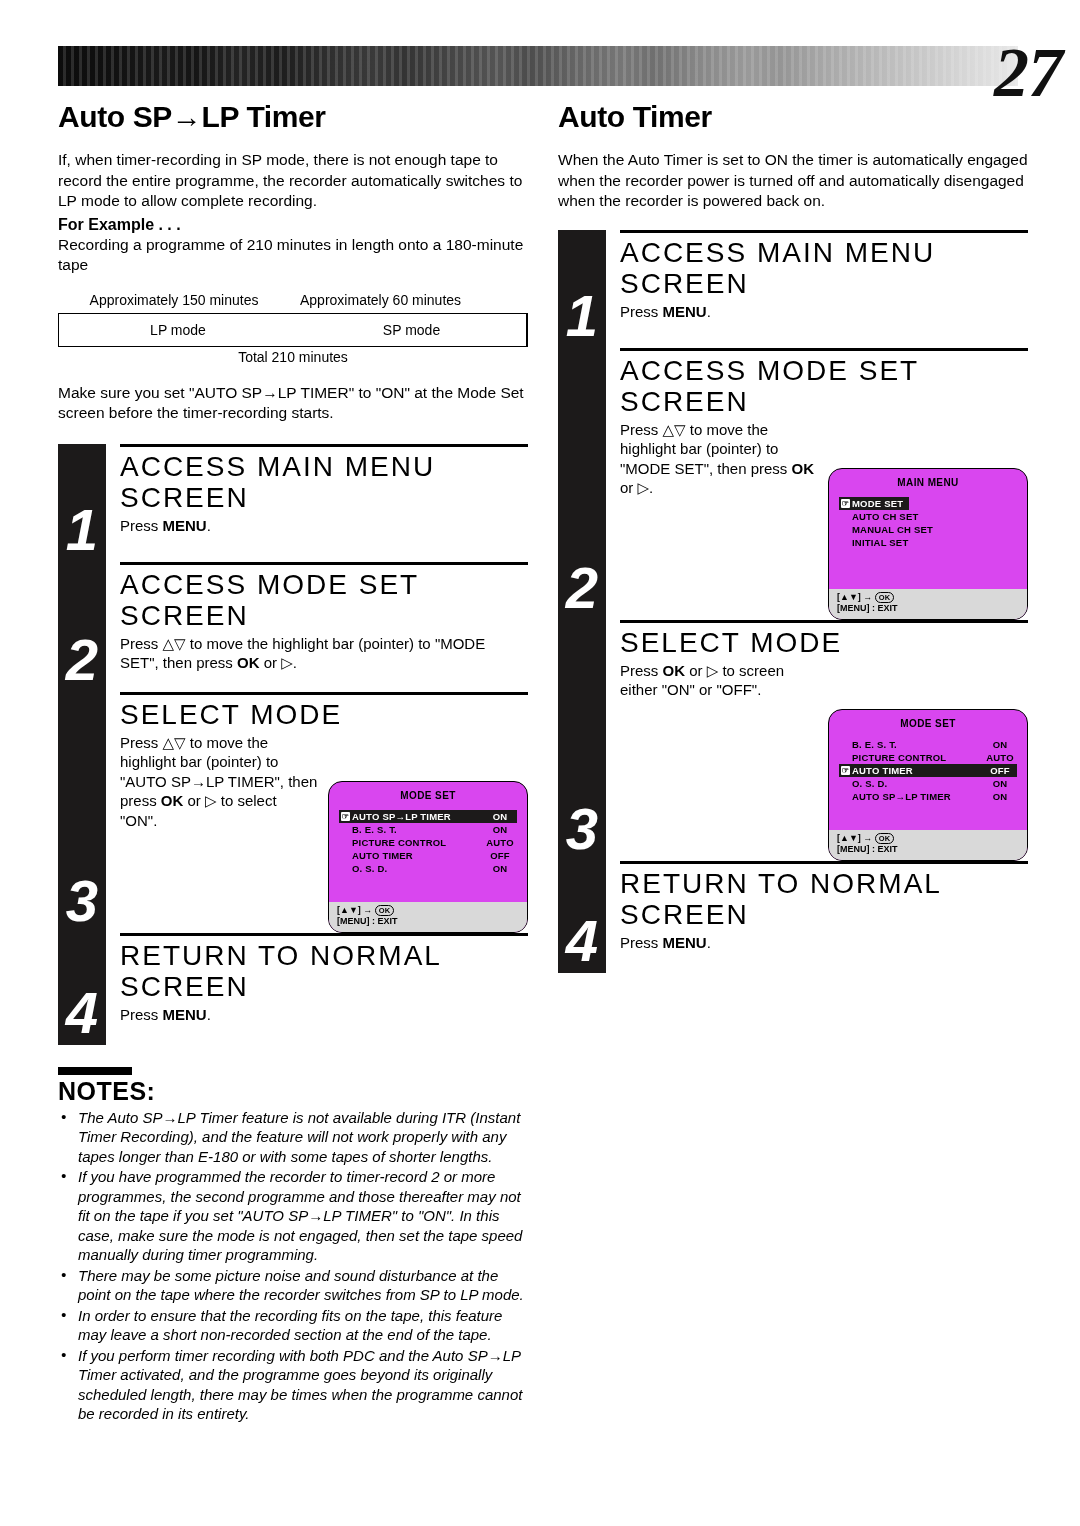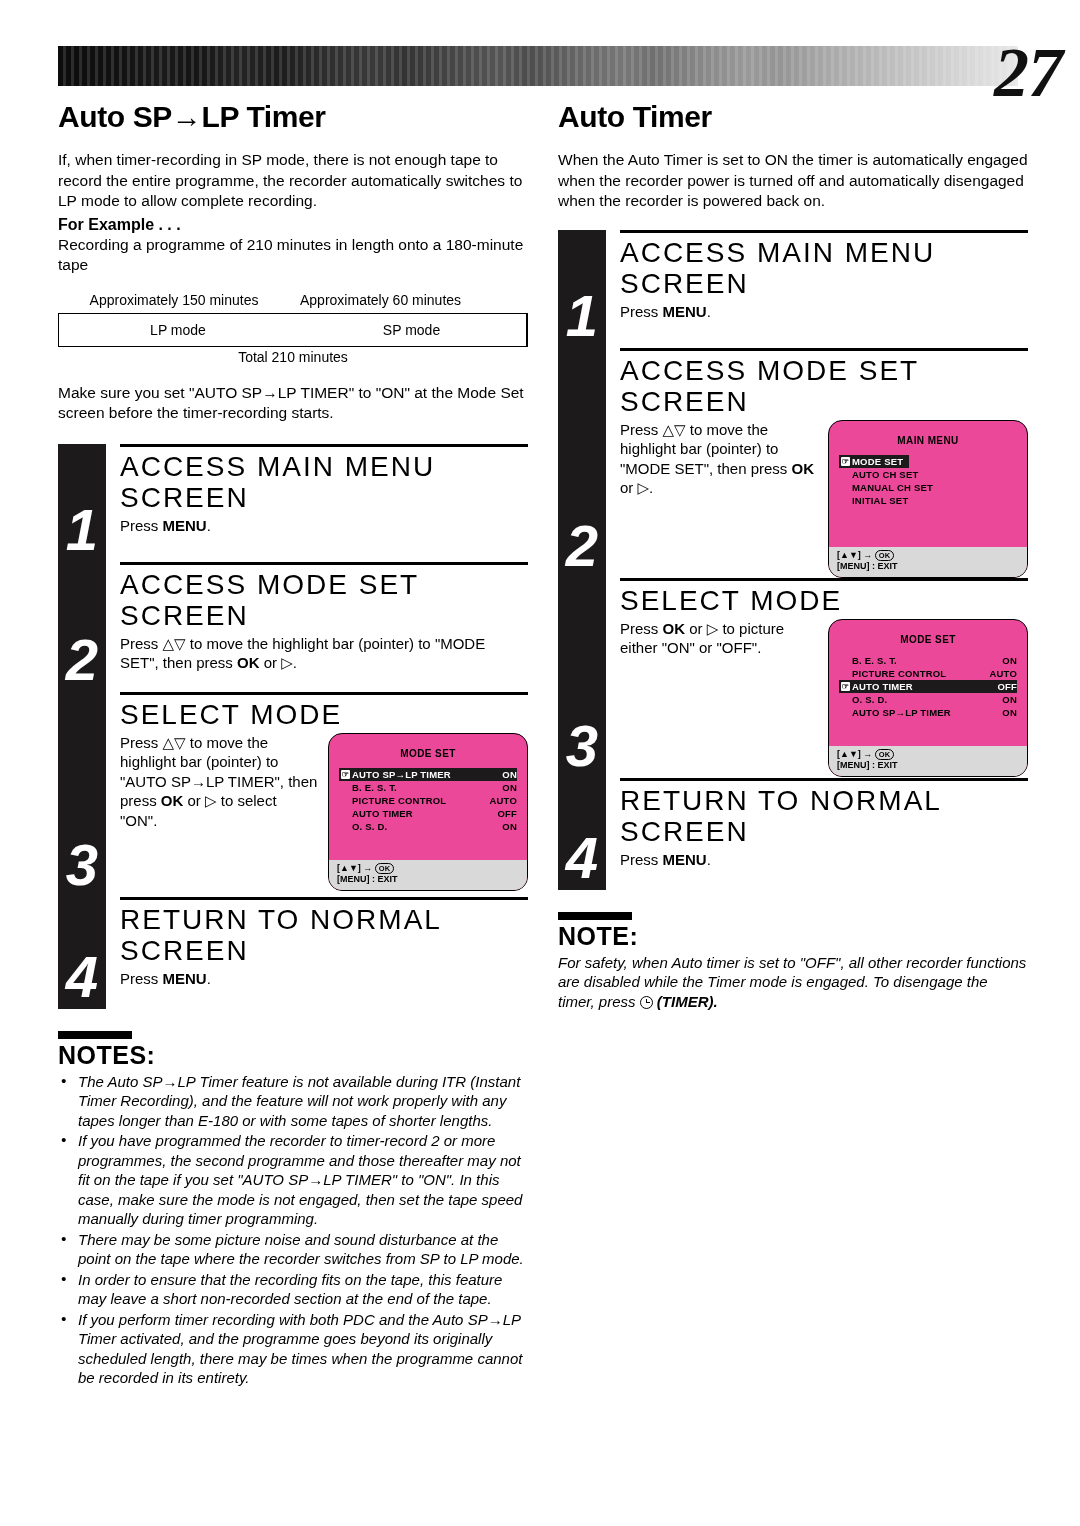--- a/index.html
+++ b/index.html
@@ -91,35 +91,35 @@
   }
   .step-text { font-size:15px; line-height:19.5px; }
   .step-text b { font-weight:700; }
   .step-body { display:flex; gap:10px; }
   .step-body .txt { flex:1 1 auto; }
 
   
   .osd {
     width:200px; flex:0 0 200px;
     border:1.5px solid #000; border-radius:14px;
-    background:#ec4899; padding:12px 0 0 0;
-    font-size:9px; overflow:hidden;
+    background:#d946ef; padding:6px 0 0 0;
+    font-size:9px; overflow:hidden;margin-top:48px;
   }
   .osd-title {
     text-align:center; font-weight:700; font-size:10px;
     letter-spacing:0.4px; margin:2px 0 9px 0;
   }
   .osd-list { padding:0 10px; min-height:86px; }
   .osd-line {
     display:flex; align-items:center;
     font-weight:700; font-size:9.5px; letter-spacing:0.2px;
     height:13px; padding-left:13px; position:relative;
   }
   .osd-line .nm { flex:1 1 auto; white-space:nowrap; }
-  .osd-line .vl { width:34px; text-align:right; }
+  .osd-line .vl { width:34px; text-align:center; }
   .osd-line.hl { background:#1c1a1a; color:#fff; padding-left:0; }
   .osd-line.hl .ptr { display:inline-flex; }
   .ptr {
     display:none; width:13px; justify-content:center; align-items:center;
     font-size:9px; line-height:9px;
   }
   .ptr-box {
     display:inline-block; width:9px; height:9px;
     background:#fff; color:#000; font-size:8px; line-height:9px;
     text-align:center; border-radius:1px;
@@ -311,21 +311,21 @@
           </div>
         </div>
       </div>
     </div>
 
     <div class="step" style="min-height:200px">
       <div class="step-num">3</div>
       <div class="step-rule"></div>
       <div class="step-head">SELECT MODE</div>
       <div class="step-body">
-        <div class="txt step-text"><span>Press </span><b>OK</b><span> or ▷ to picture either "ON" or "OFF".</span></div>
+        <div class="txt step-text"><span>Press </span><b>OK</b><span> or ▷ to screen either "ON" or "OFF".</span></div>
 
         <div class="osd">
           <div class="osd-title">MODE SET</div>
           <div class="osd-list">
             <div class="osd-line">
                 <span class="nm">B. E. S. T.</span>
                 <span class="vl">ON</span>
               </div>
             <div class="osd-line">
                 <span class="nm">PICTURE CONTROL</span>
@@ -356,18 +356,13 @@
     </div>
 
     <div class="step" style="min-height:112px">
       <div class="step-num">4</div>
       <div class="step-rule"></div>
       <div class="step-head">RETURN TO NORMAL SCREEN</div>
       <div class="step-text"><span>Press </span><b>MENU</b><span>.</span></div>
     </div>
   </div>
 
-  <div class="notes">
-    <div class="notes-bar"></div>
-    <div class="notes-title">NOTE:</div>
-    <div class="note-para"><span>For safety, when Auto timer is set to "OFF", all other recorder functions are disabled while the Timer mode is engaged. To disengage the timer, press </span><span class="clock-ico"></span> <b>(TIMER).</b></div>
-  </div>
 </div>
 
 </body></html>

